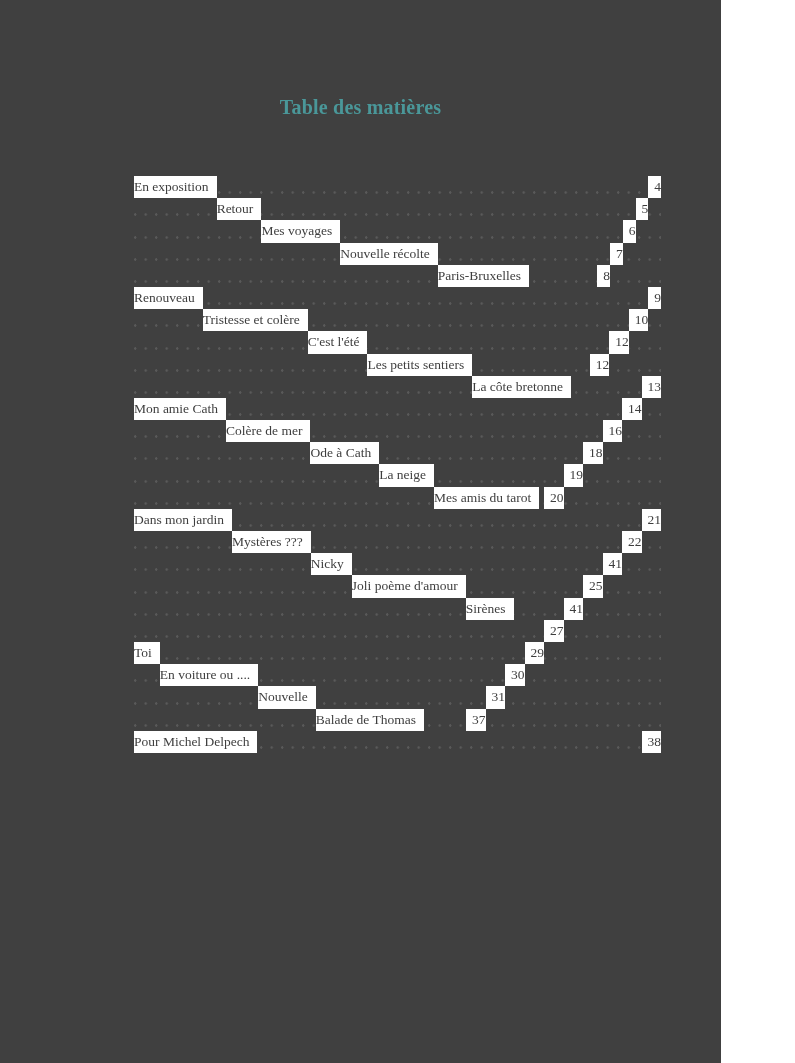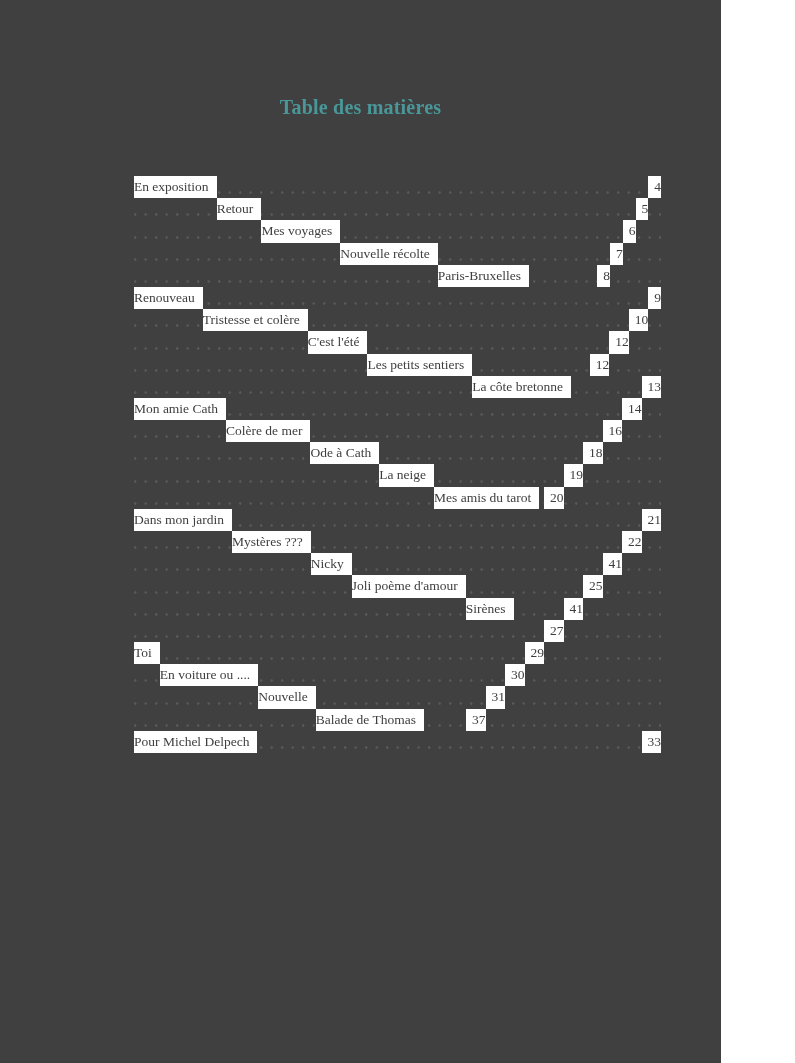--- a/index.html
+++ b/index.html
@@ -219,16 +219,16 @@
 
   <div class="toc-row">
     <div class="leader"></div>
     <span class="entry-label">Balade de Thomas</span>
     <span class="entry-page">37</span>
   </div>
 
   <div class="toc-row">
     <div class="leader"></div>
     <span class="entry-label">Pour Michel Delpech</span>
-    <span class="entry-page">33</span>
+    <span class="entry-page">38</span>
   </div>
 </div>
 </div>
 
 </body></html>

